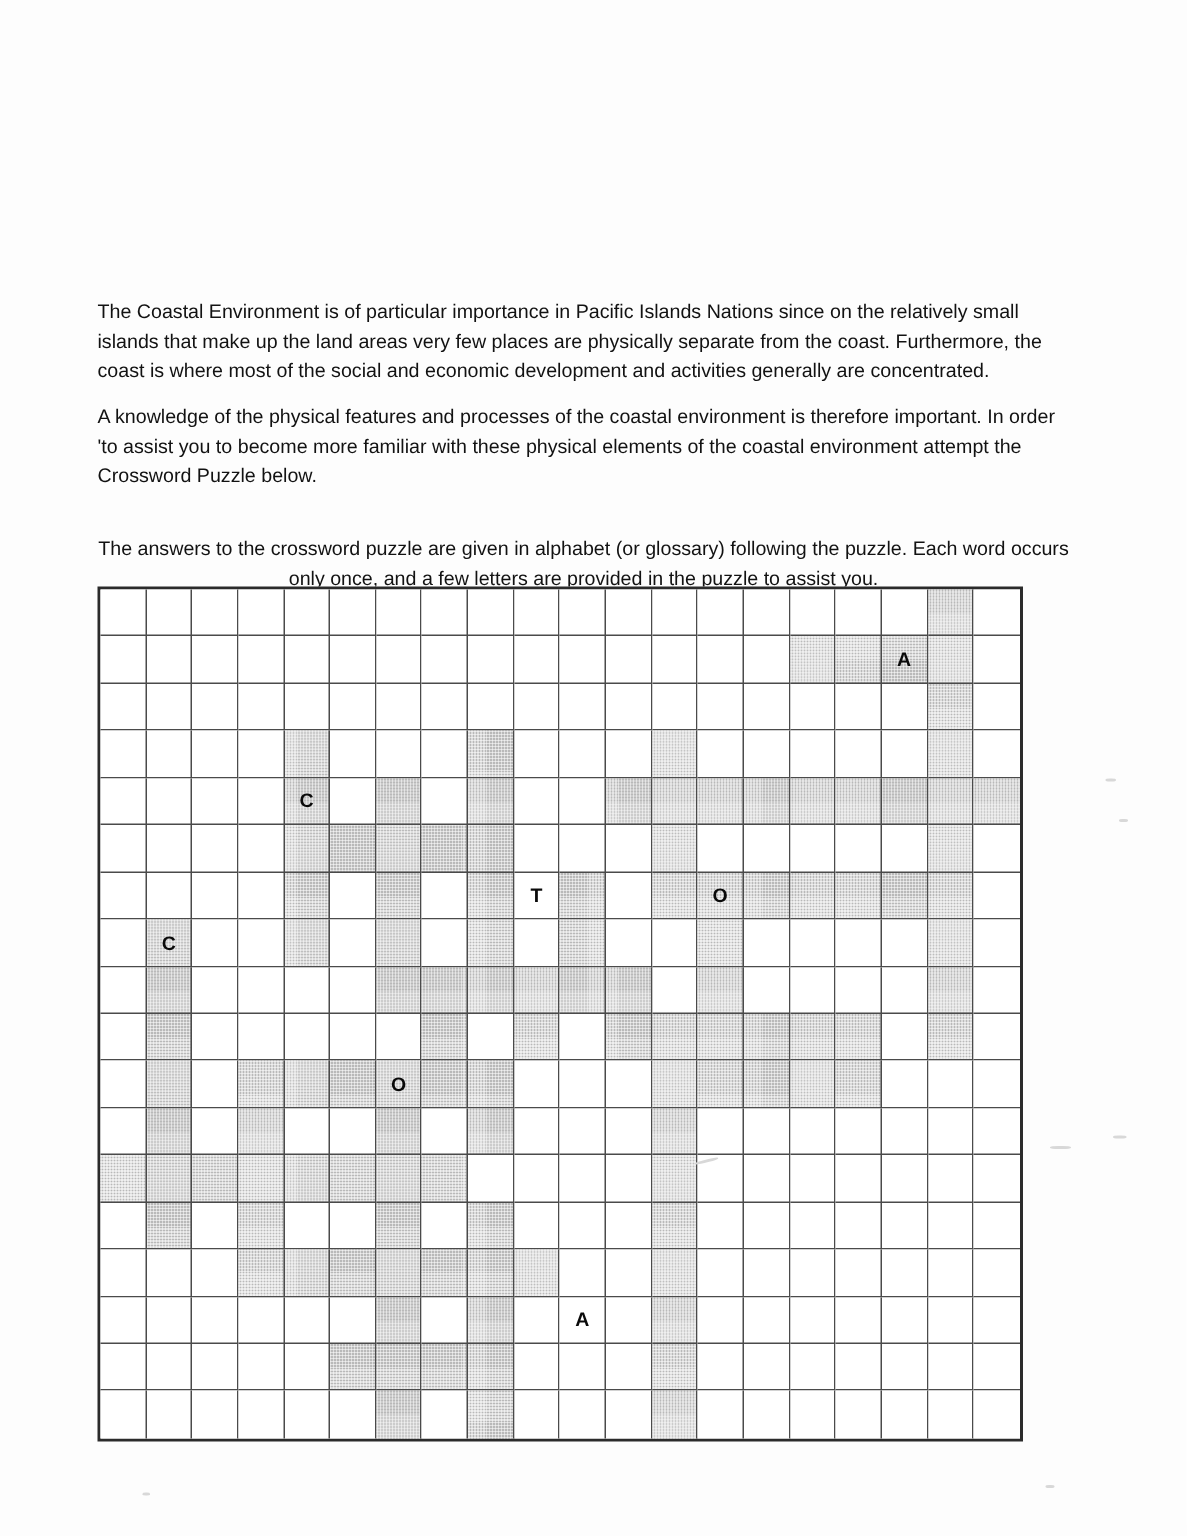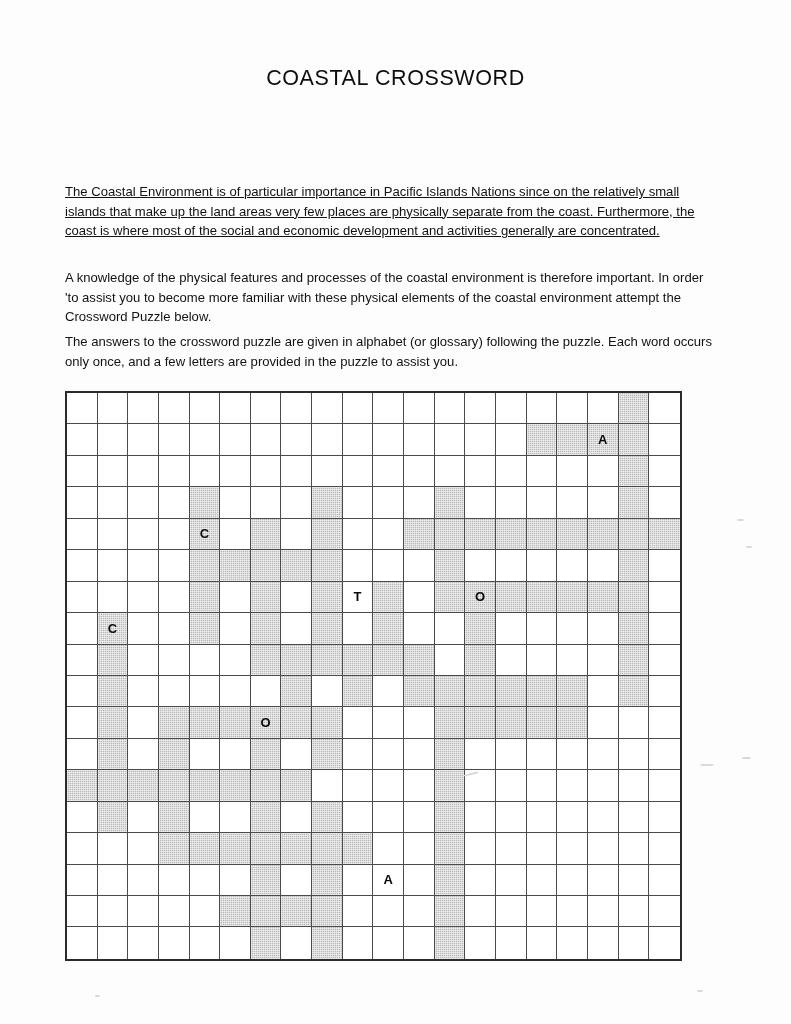--- a/index.html
+++ b/index.html
@@ -47,23 +47,23 @@
   }
   .body-block {
     position: absolute;
     left: 65px;
     width: 648px;
     font-size: 13.1px;
     line-height: 19.6px;
     color: #121212;
     text-align: left;
   }
-  #para-1 { top: 182px; text-decoration: underline; }
+  #para-1 { top: 198px; }
   #para-2 { top: 268px; }
-  #para-3 { top: 332px; }
+  #para-3 { top: 356px; text-align: center; }
   .body-block p {
     margin: 0;
   }
 
   
   #crossword {
     position: absolute;
     left: 65px;
     top: 391px;
     border: 2px solid #2b2b2b;
@@ -101,21 +101,20 @@
     position: absolute;
     background: #d8d8d8;
     border-radius: 40%;
   }
 </style>
 </head>
 <body>
 
 <div class="page">
 
-  <div class="doc-title">COASTAL CROSSWORD</div>
 
 
   <div class="body-block" id="para-1">
     <p>The Coastal Environment is of particular importance in Pacific Islands Nations since on the relatively small islands that make up the land areas very few places are physically separate from the coast. Furthermore, the coast is where most of the social and economic development and activities generally are concentrated.</p>
   </div>
 
   <div class="body-block" id="para-2">
     <p>A knowledge of the physical features and processes of the coastal environment is therefore important. In order 'to assist you to become more familiar with these physical elements of the coastal environment attempt the Crossword Puzzle below.</p>
   </div>
 

